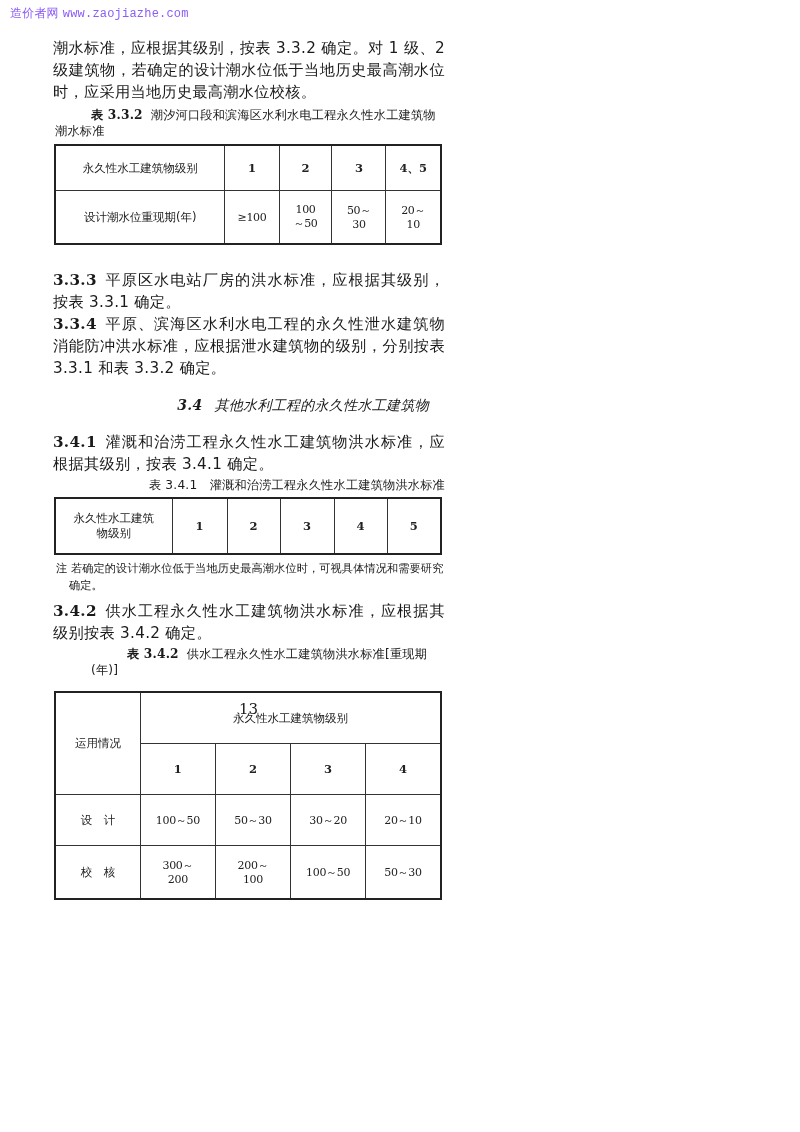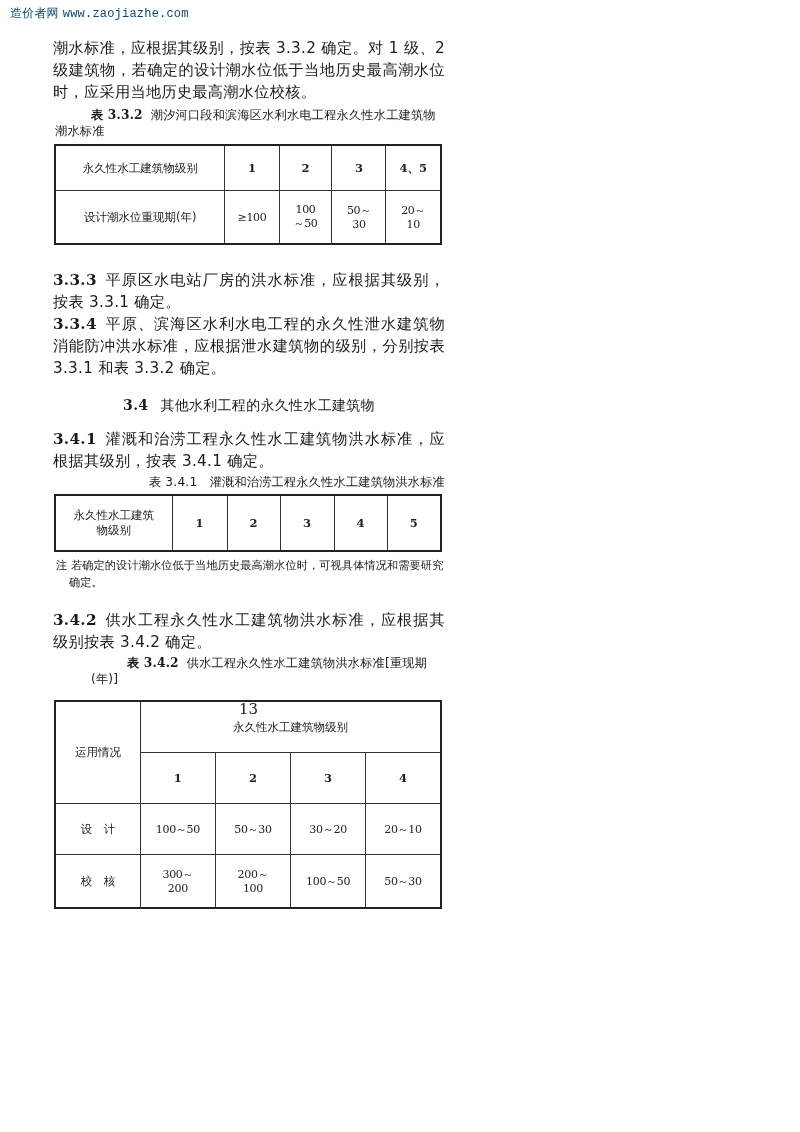--- a/index.html
+++ b/index.html
@@ -13,21 +13,21 @@
       position: relative;
       overflow: hidden;
       font-family: "DejaVu Sans", sans-serif;
       color: #1a1a1a;
     }
     .watermark {
       position: absolute;
       left: 10px;
       top: 5px;
       font-size: 12px;
-      color: #0c4a6e;
+      color: #8b5cf6;
       font-family: "DejaVu Serif", serif;
       white-space: nowrap;
       letter-spacing: 0.2px;
     }
     .watermark .url {
       font-family: "Liberation Mono", monospace;
       margin-left: 4px;
     }
     .page {
       position: absolute;
@@ -81,23 +81,24 @@
       font-size: 11px;
       letter-spacing: -0.3px;
     }
     td.h {
       font-family: "DejaVu Serif", serif;
       font-weight: bold;
       font-size: 11.5px;
     }
     .section-title {
       font-size: 14px;
-      text-align: center;
-      margin: 0;
+      text-align: right;
+      margin: 16px;
       letter-spacing: 0.3px;
+      font-style: italic;
     }
     .section-title .snum {
       font-family: "DejaVu Serif", serif;
       font-weight: bold;
       margin-right: 12px;
     }
     .note {
       font-size: 11.2px;
       line-height: 17px;
       margin: 0;
@@ -191,21 +192,21 @@
       <td class="h">2</td>
       <td class="h">3</td>
       <td class="h">4</td>
       <td class="h">5</td>
     </tr>
   </tbody>
     </table>
 
   <p class="note" style="margin-top:5px; padding-left:16px;">注 若确定的设计潮水位低于当地历史最高潮水位时，可视具体情况和需要研究确定。</p>
 
-  <p class="para" style="margin-top:18px;">
+  <p class="para" style="margin-top:6px;">
     <span class="num">3.4.2</span><span>供水工程永久性水工建筑物洪水标准，应根据其级别按表 3.4.2 确定。</span>
   </p>
 
   <p class="caption" style="margin-top:2px; padding-left:38px;">
     <span class="cnum">表 3.4.2</span><span>供水工程永久性水工建筑物洪水标准[重现期(年)]</span>
   </p>
 
   <table class="outer" style="width:388px; margin-top:13px; margin-left:1px;">
     <colgroup>
       <col style="width:86px">

